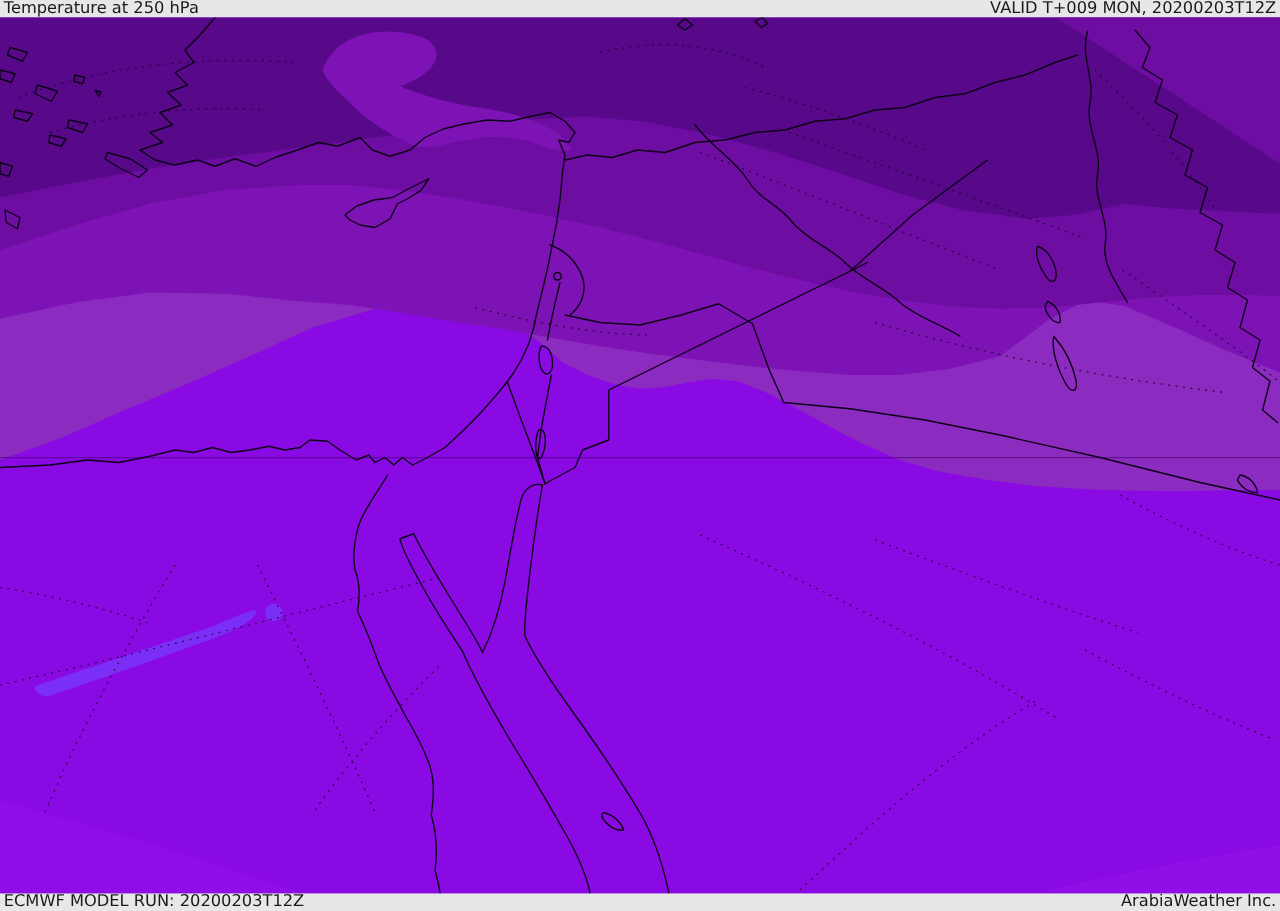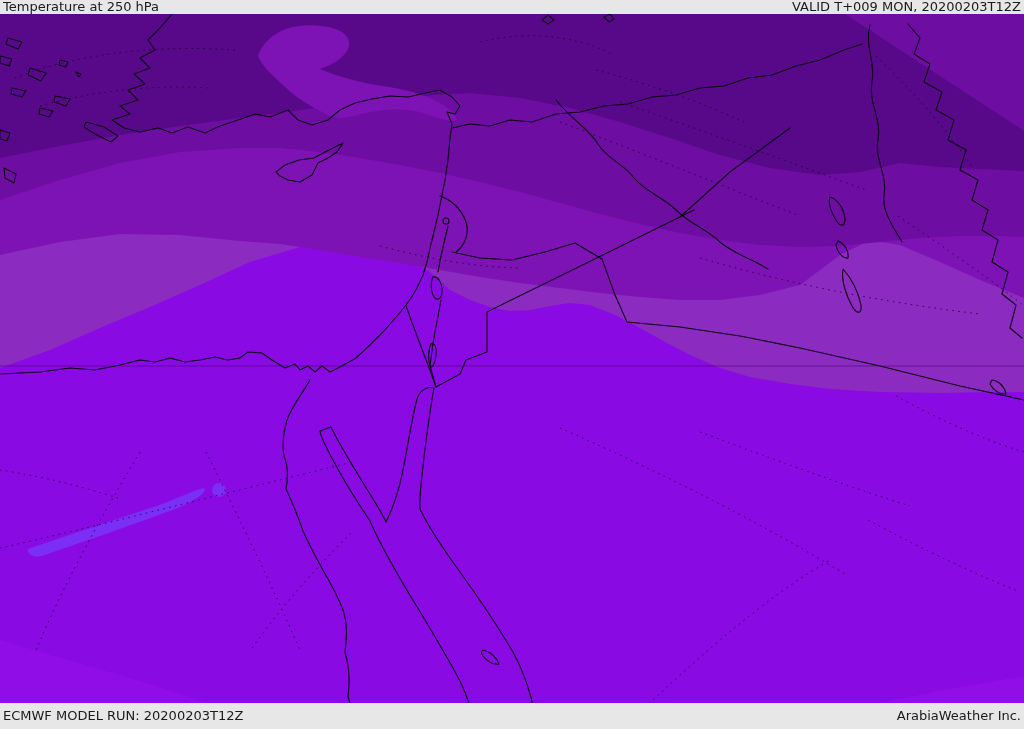--- a/index.html
+++ b/index.html
@@ -2,21 +2,21 @@
 <html><head>
 <meta charset="utf-8">
 <style>
   html,body{margin:0;padding:0;background:#555;}
   #screen{position:relative;width:1024px;height:729px;overflow:hidden;
           font-family:"DejaVu Sans","Liberation Sans",sans-serif;background:#e7e7e7;}
   .bar{position:absolute;left:0;width:1024px;background:#e7e7e7;color:#1a1a1a;
        display:flex;justify-content:space-between;align-items:center;
        font-size:13px;line-height:14px;box-sizing:border-box;padding:0 3px;}
   #topbar{top:0;height:14px;}
-  #botbar{bottom:0;height:26px;}
+  #botbar{bottom:0;height:14px;}
   .bar span{white-space:nowrap;}
   #mapwrap{position:absolute;top:14px;left:0;width:1024px;height:701px;}
   svg{display:block;}
   .coast{fill:none;stroke-width:1.1;stroke-linejoin:round;stroke-linecap:round;}
   .dots{fill:none;stroke-width:1;stroke-dasharray:1.6 4.4;opacity:.8;}
 </style>
 </head>
 <body>
 
 <div id="screen">

